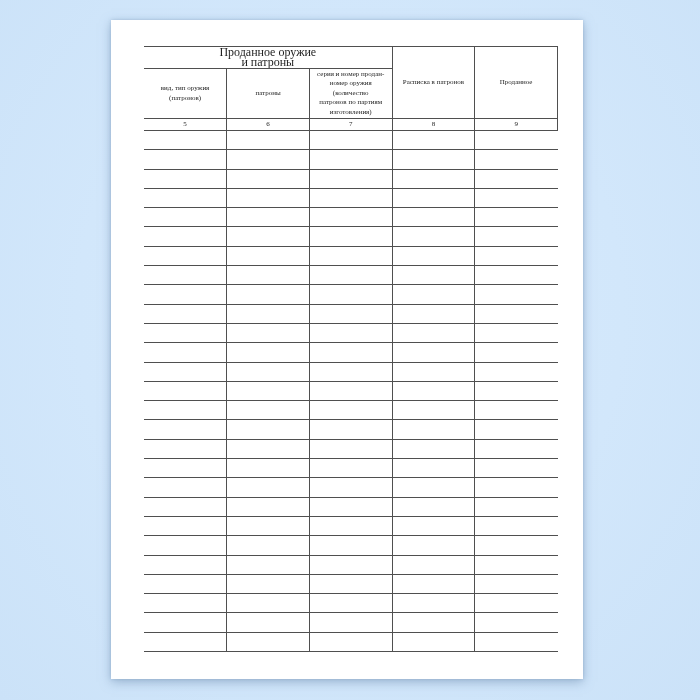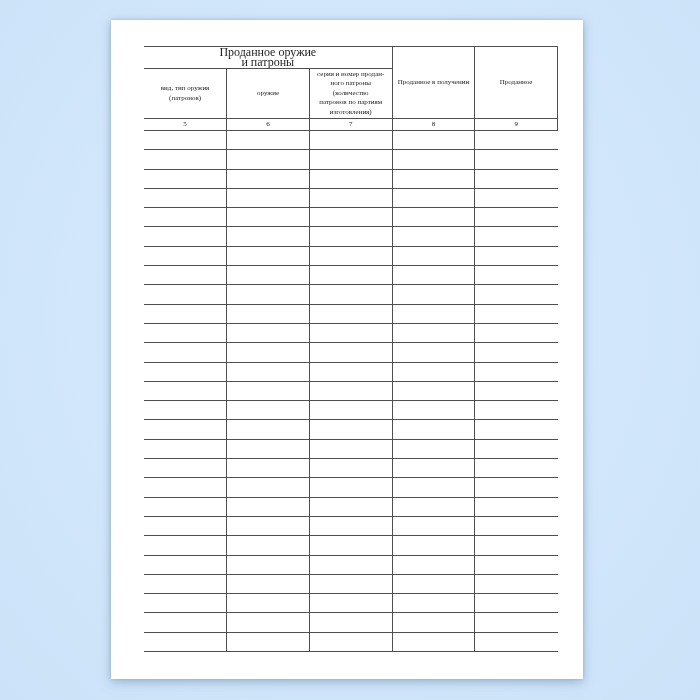--- a/index.html
+++ b/index.html
@@ -71,29 +71,29 @@
         <col style="width:20%">
           <col style="width:20%">
           <col style="width:20%">
           <col style="width:20%">
           <col style="width:20%">
       </colgroup>
       <tbody>
         <tr class="r-group">
           <td class="c-group" colspan="3">Проданное оружие
 и патроны</td>
-          <td rowspan="2">Проданное в получении</td>
+          <td rowspan="2">Расписка в патронов</td>
           <td rowspan="2">Проданное</td>
         </tr>
         <tr class="r-sub">
           <td>вид, тип оружия
 (патронов)</td>
-          <td>оружие</td>
+          <td>патроны</td>
           <td>серия и номер продан-
-ного патроны
+номер оружия
 (количество
 патронов по партиям
 изготовления)</td>
         </tr>
         <tr class="r-num">
           <td>5</td>
           <td>6</td>
           <td>7</td>
           <td>8</td>
           <td>9</td>

